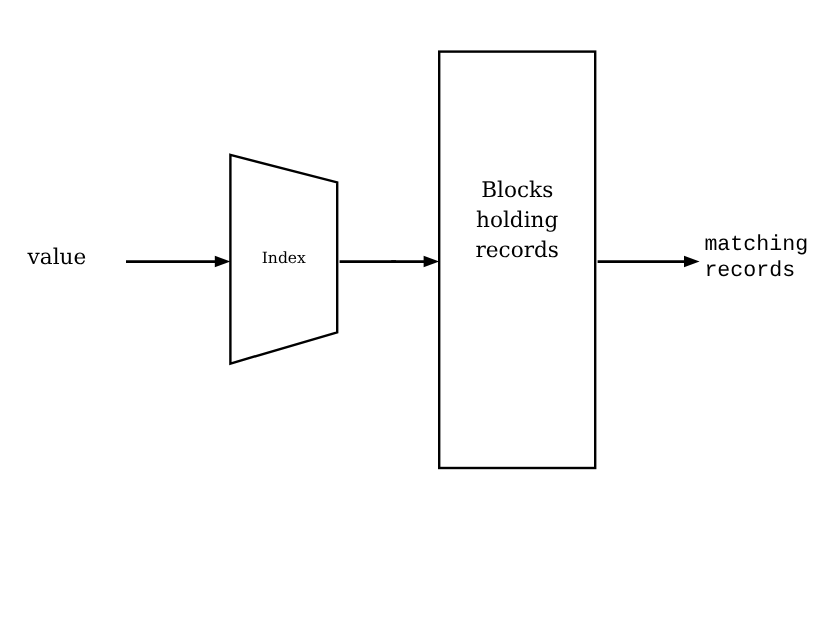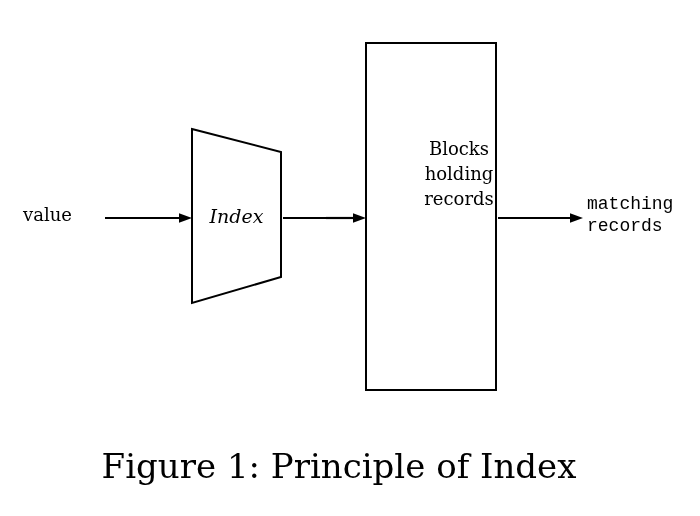--- a/index.html
+++ b/index.html
@@ -48,34 +48,32 @@
     top: 204px;
   }
   .index-label {
     left: 192px;
     top: 129px;
     width: 89px;
     height: 174px;
     display: flex;
     align-items: center;
     justify-content: center;
-    font-size: 19px;
-    font-style: italic;
+    font-size: 13px;
   }
   .blocks-label {
     left: 366px;
-    top: 35px;
+    top: 45px;
     width: 130px;
     height: 276px;
     display: flex;
     align-items: center;
     justify-content: center;
     text-align: center;
     line-height: 25px;
-    margin-left: 28px;
   }
   .matching-label {
     left: 587px;
     top: 193px;
     text-align: left;
     font-family: Liberation Mono, monospace;
   }
   .caption {
     position: absolute;
     left: 0;
@@ -113,15 +111,14 @@
 
   <div class="label index-label">Index</div>
 
   <div class="label blocks-label">Blocks
 holding
 records</div>
 
   <div class="label matching-label">matching
 records</div>
 
-  <div class="caption">Figure 1: Principle of Index</div>
 
 </div>
 
 </body></html>

